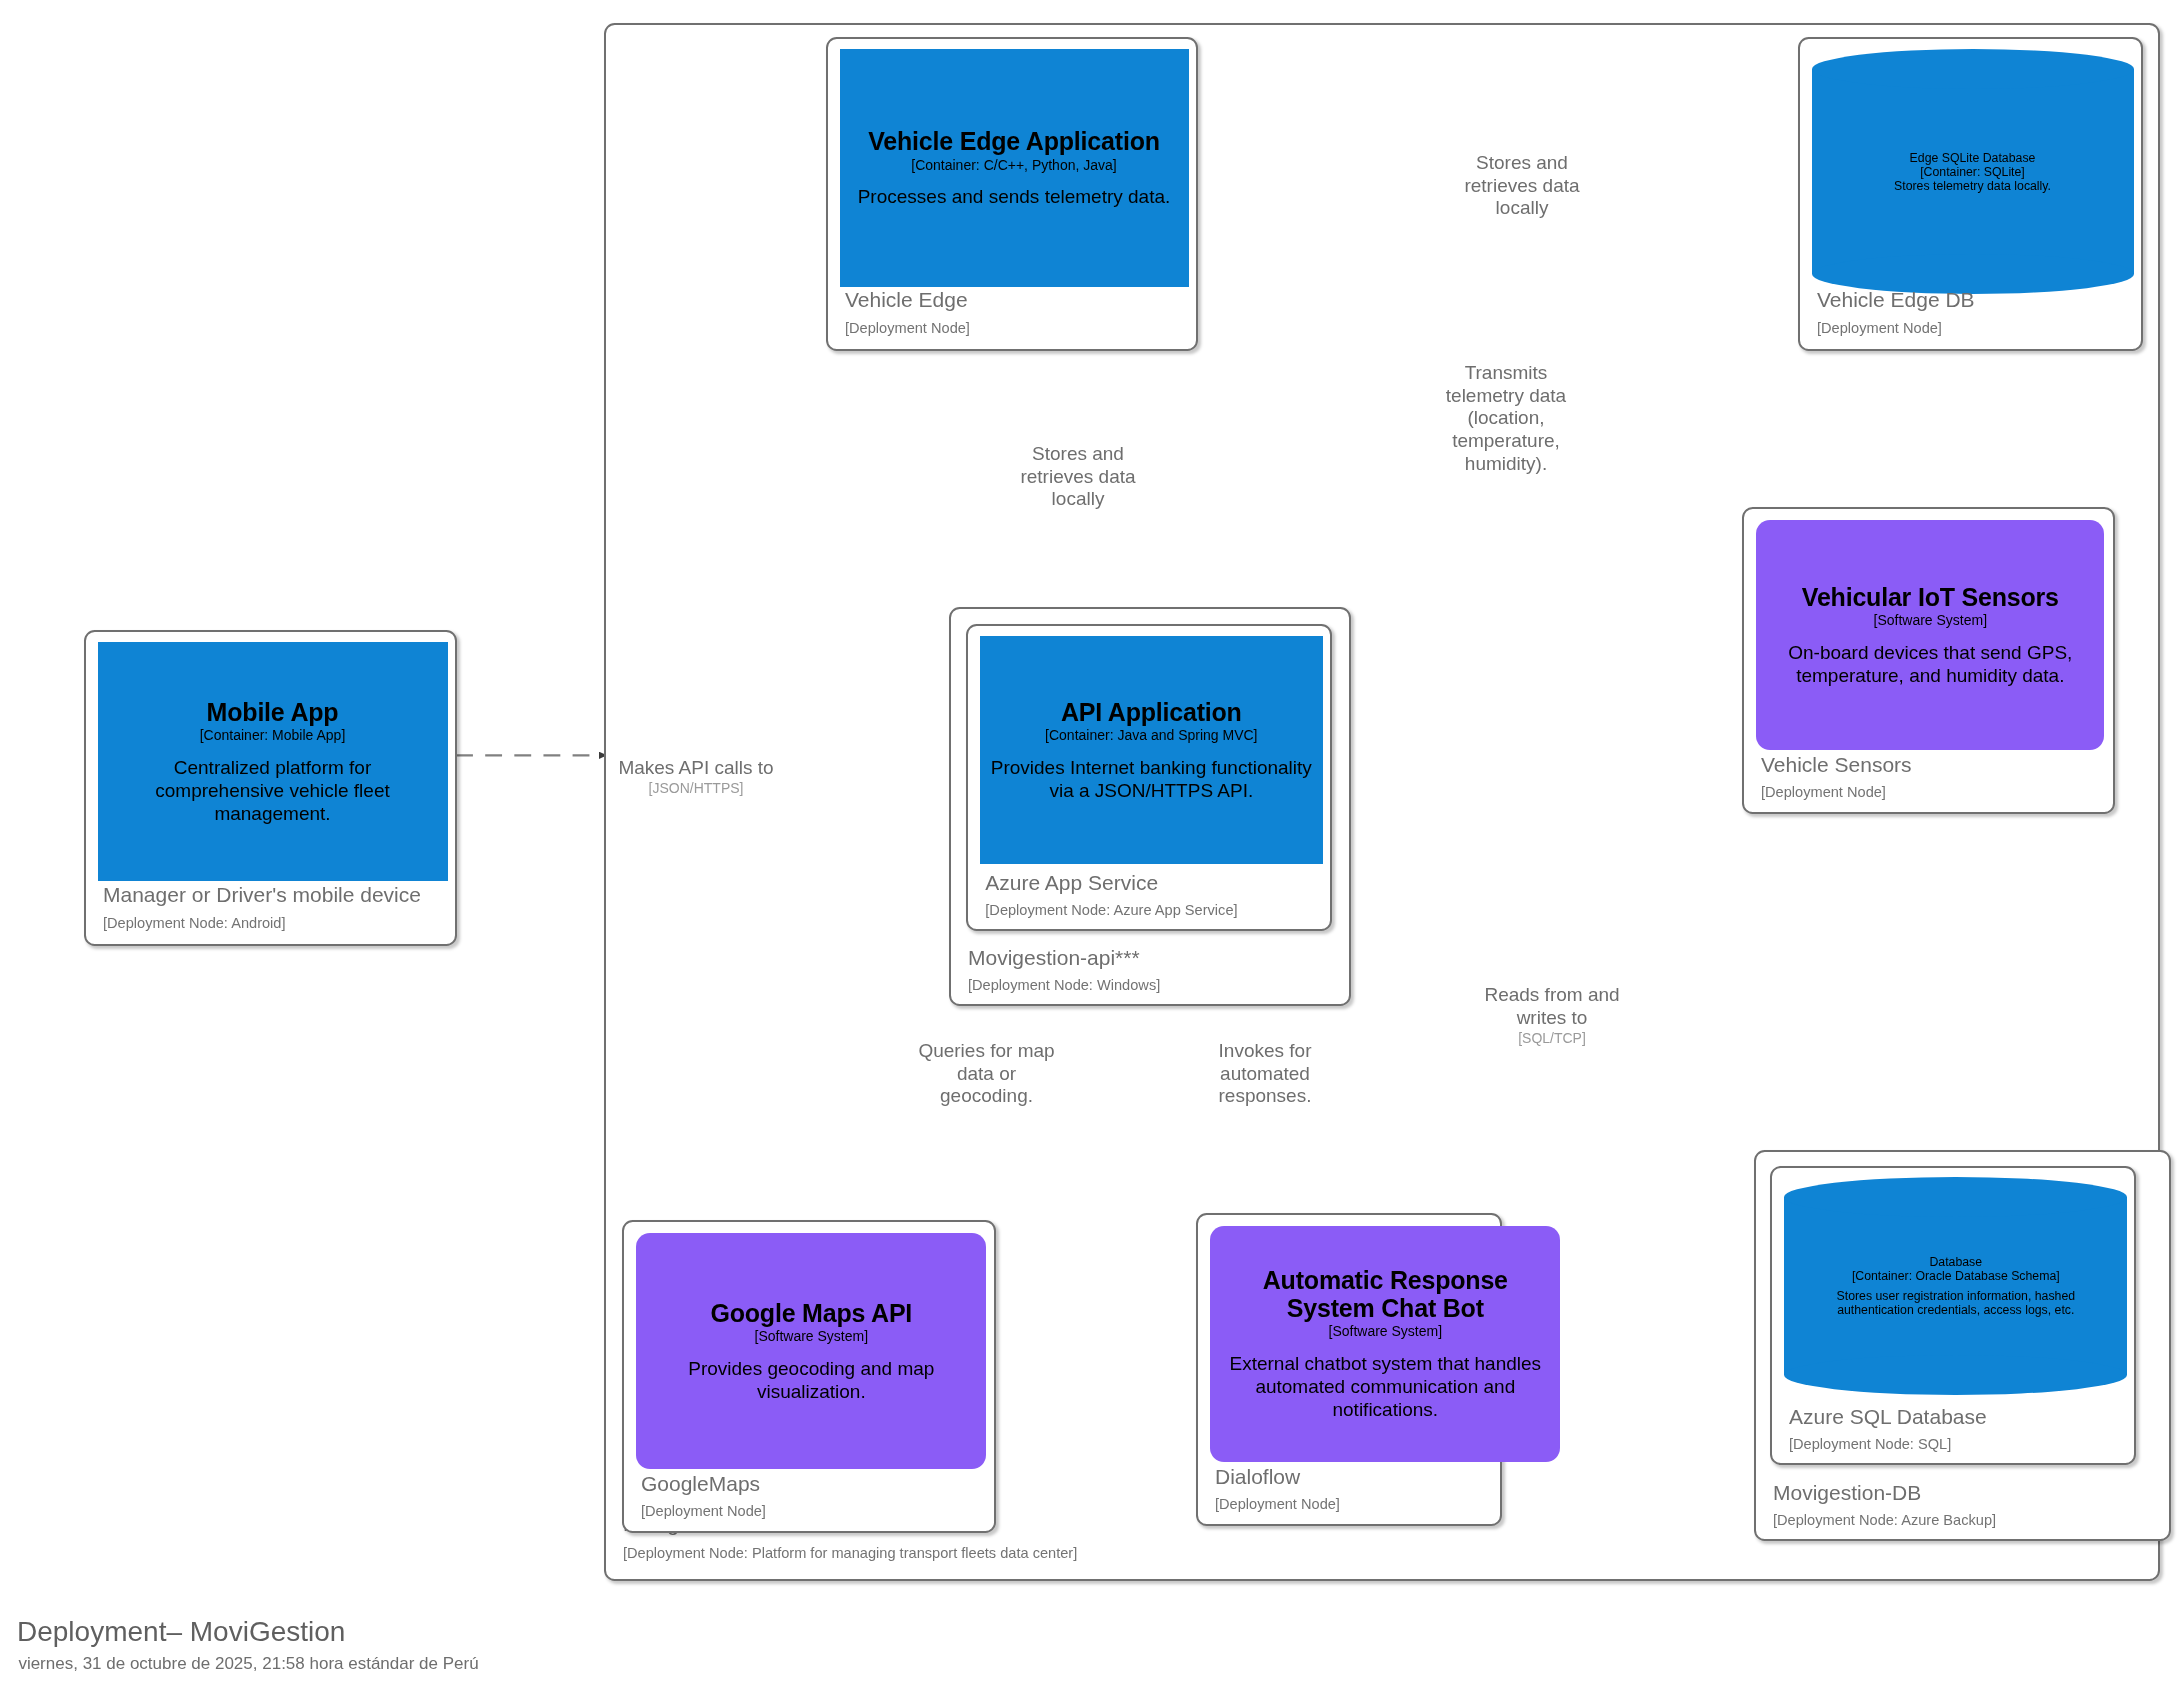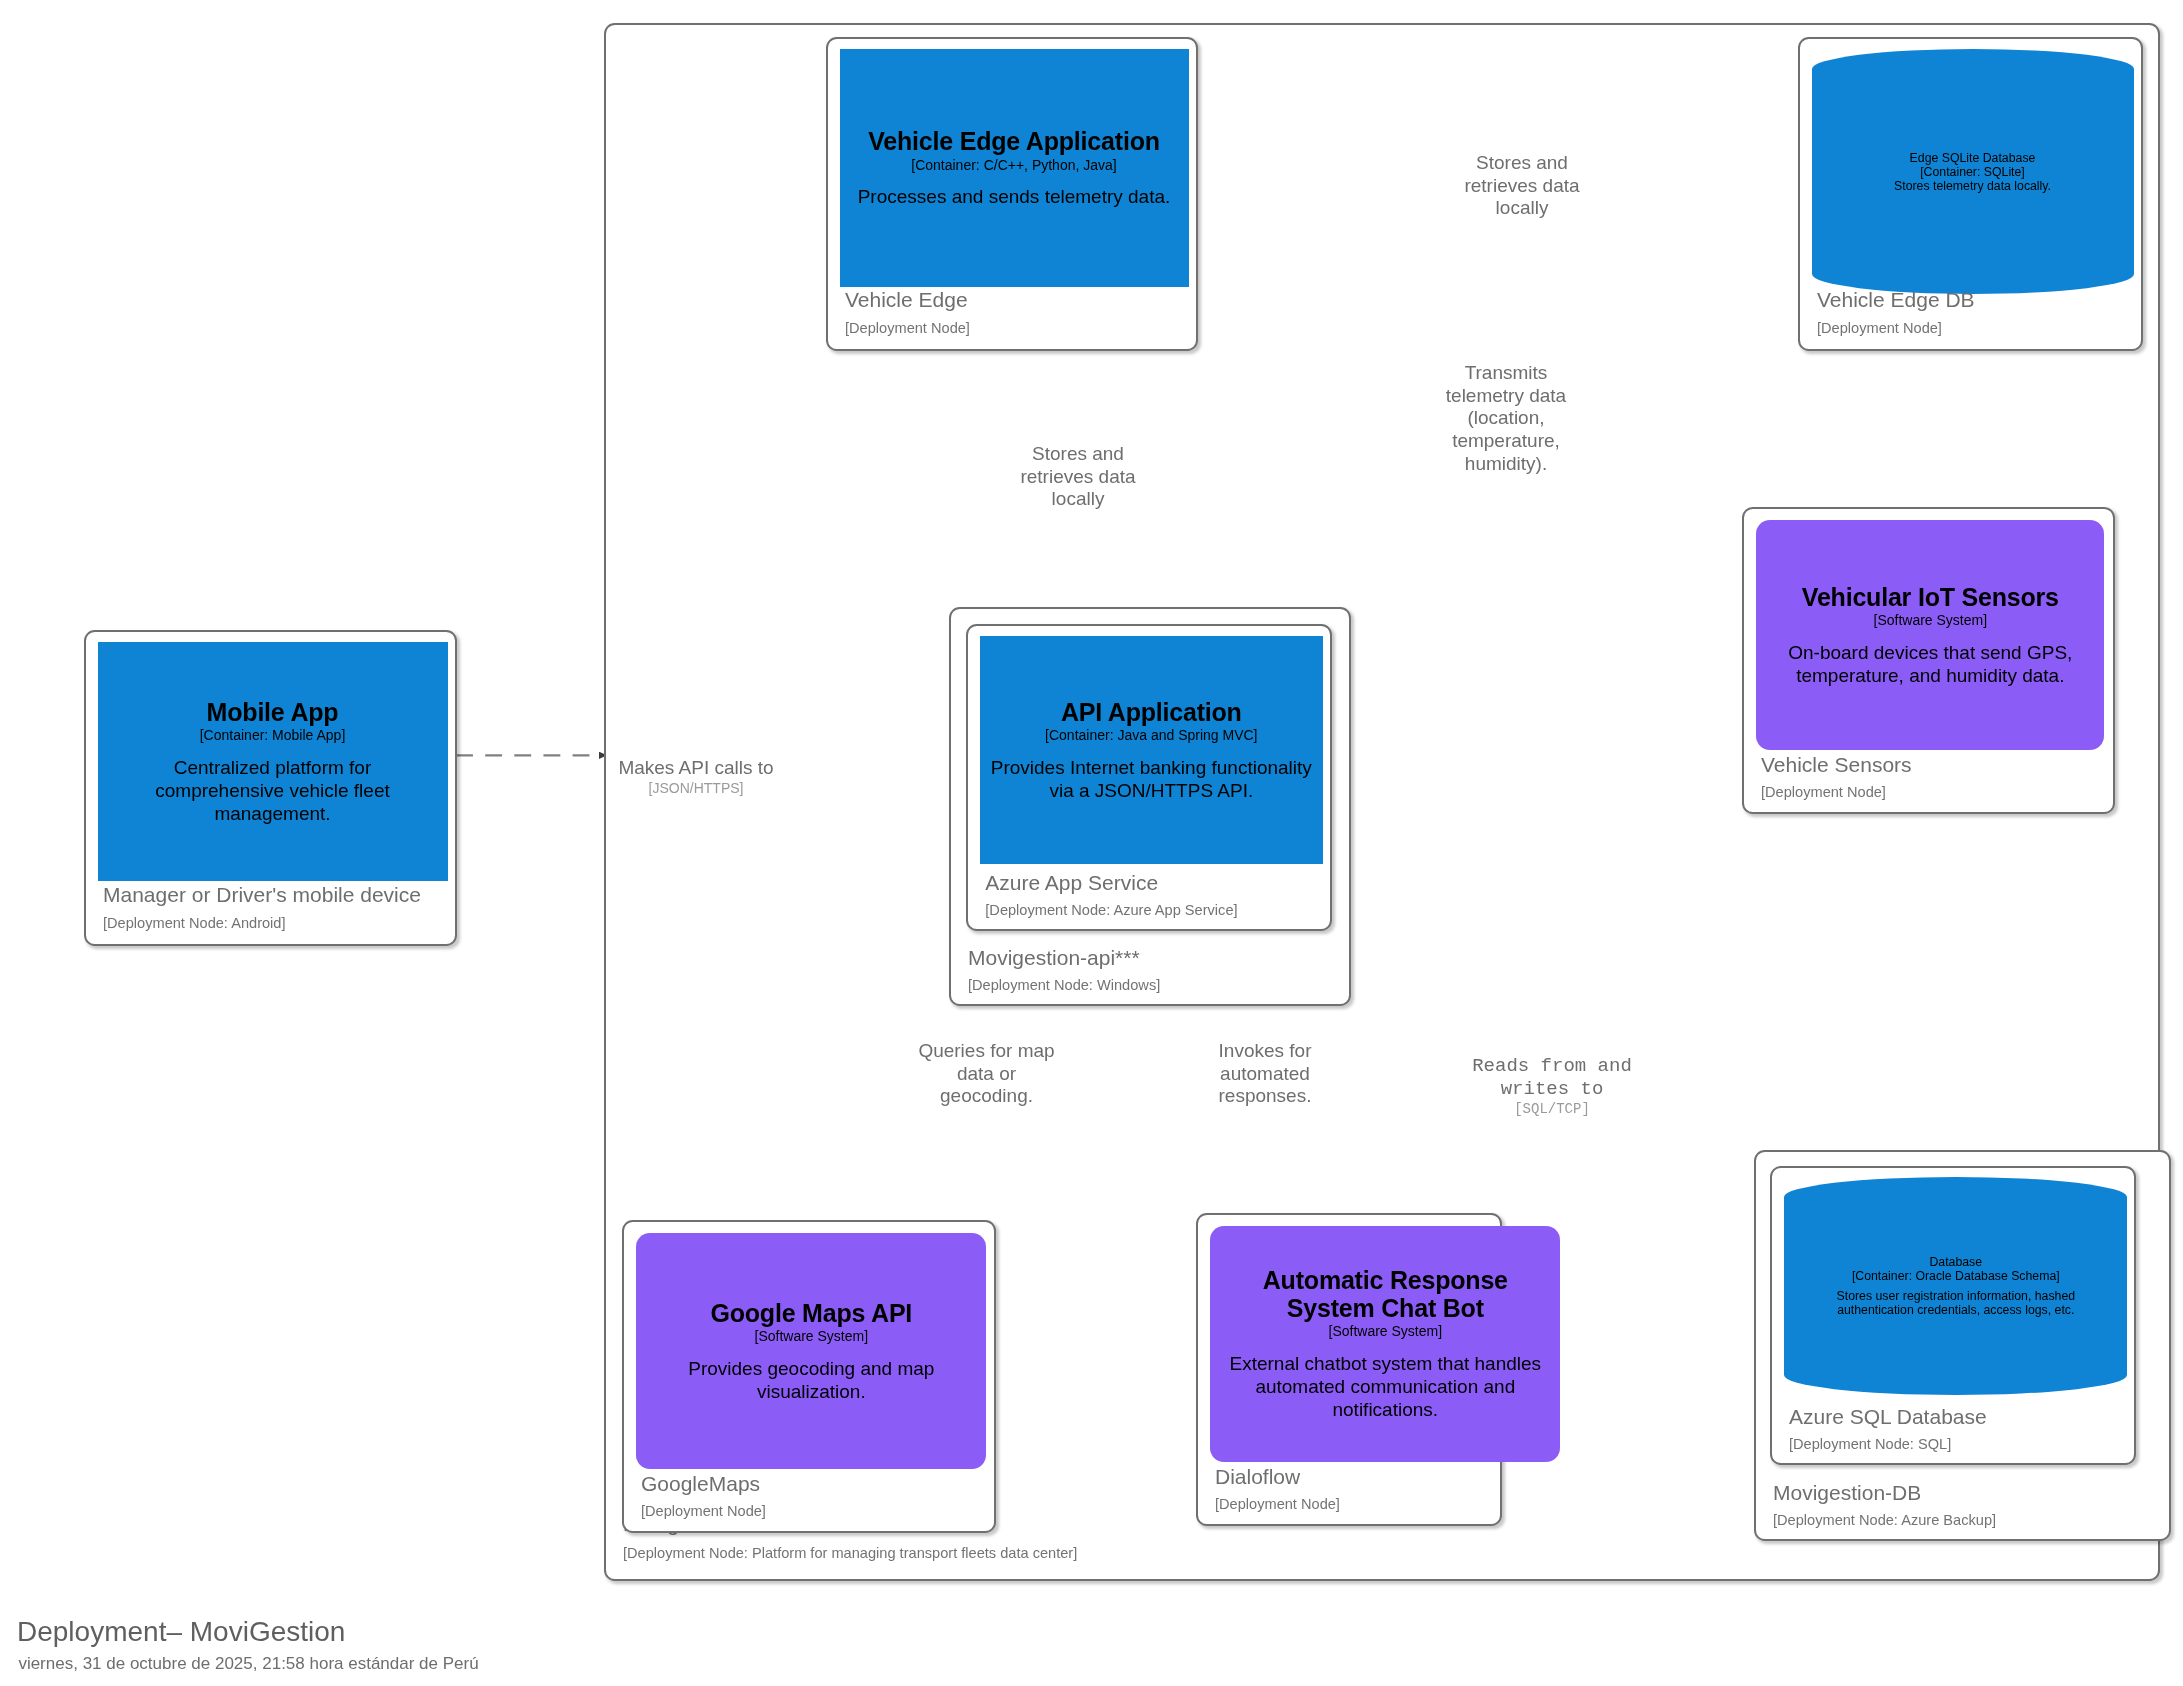--- a/index.html
+++ b/index.html
@@ -317,21 +317,21 @@
 data or
 geocoding.</span>
   </div>
 
   <div class="elabel boxedbg" style="left:1169px; top:1017px; width:192px;">
     <span>Invokes for
 automated
 responses.</span>
   </div>
 
-  <div class="elabel boxedbg" style="left:1441px; top:1032px; width:222px;font-family:Liberation Mono, monospace;">
+  <div class="elabel boxedbg" style="left:1441px; top:961px; width:222px;">
     <span>Reads from and
 writes to</span>
     <span class="proto">[SQL/TCP]</span>
   </div>
 
   <div id="page-title">Deployment– MoviGestion</div>
   <div id="page-date">viernes, 31 de octubre de 2025, 21:58 hora estándar de Perú</div>
 
 </div>
 

